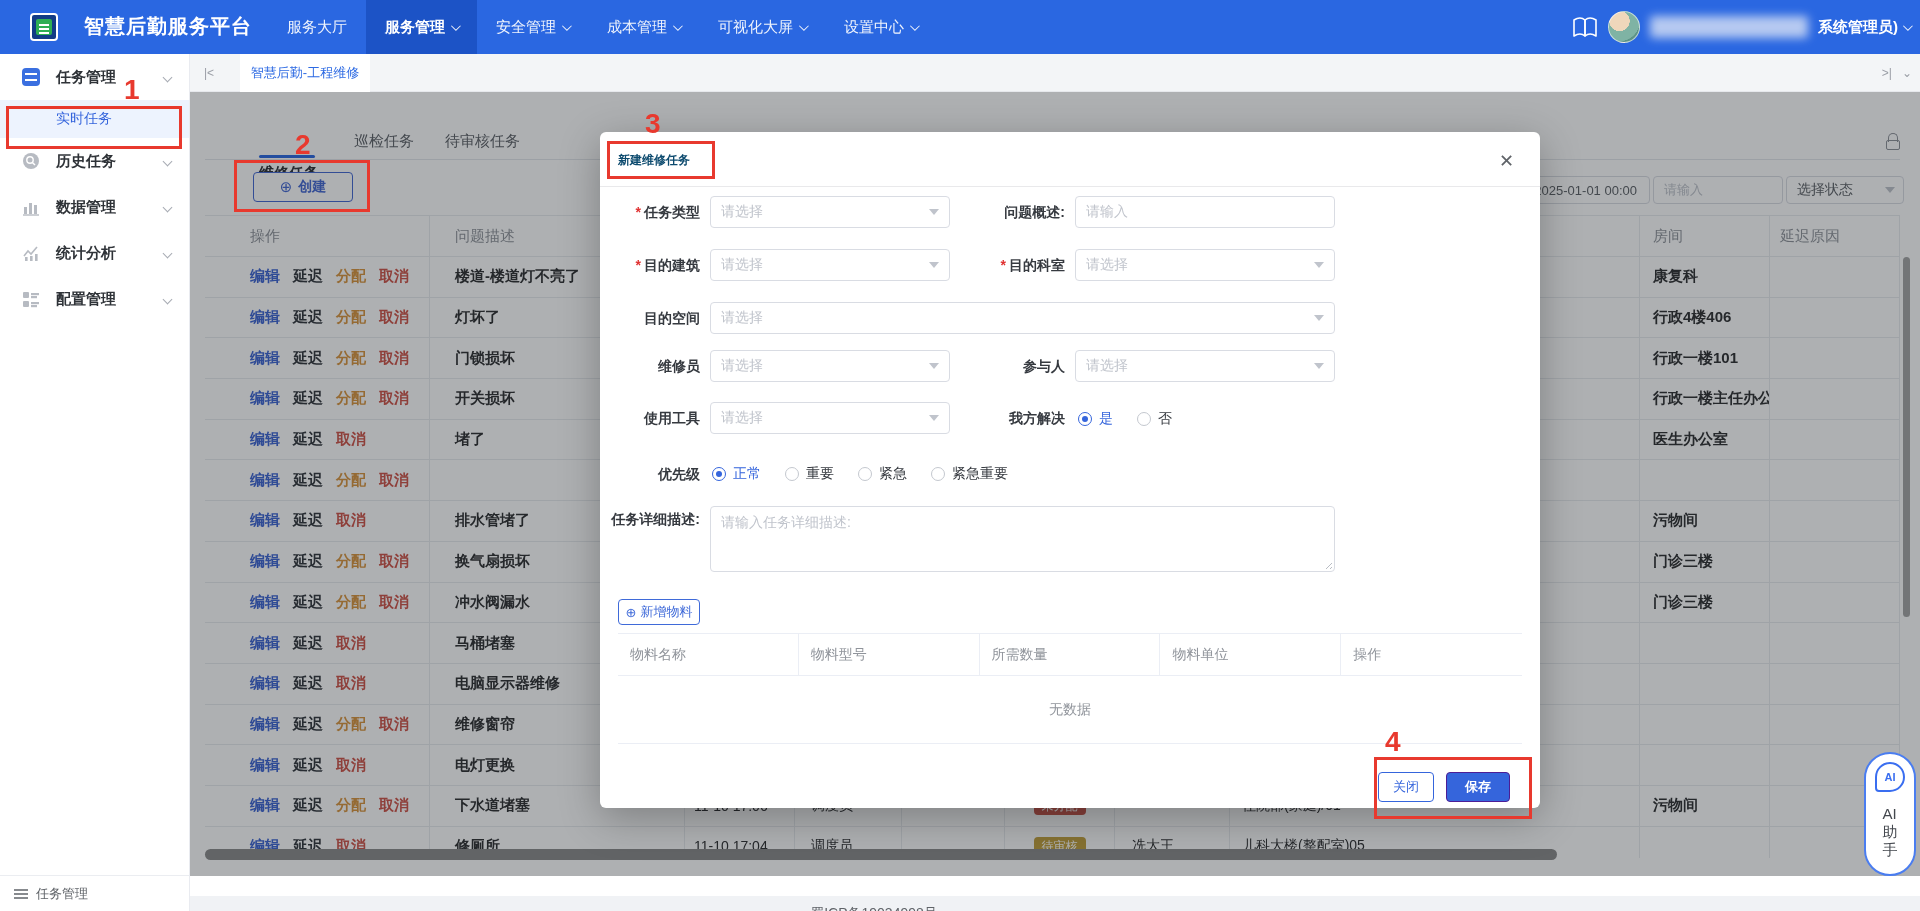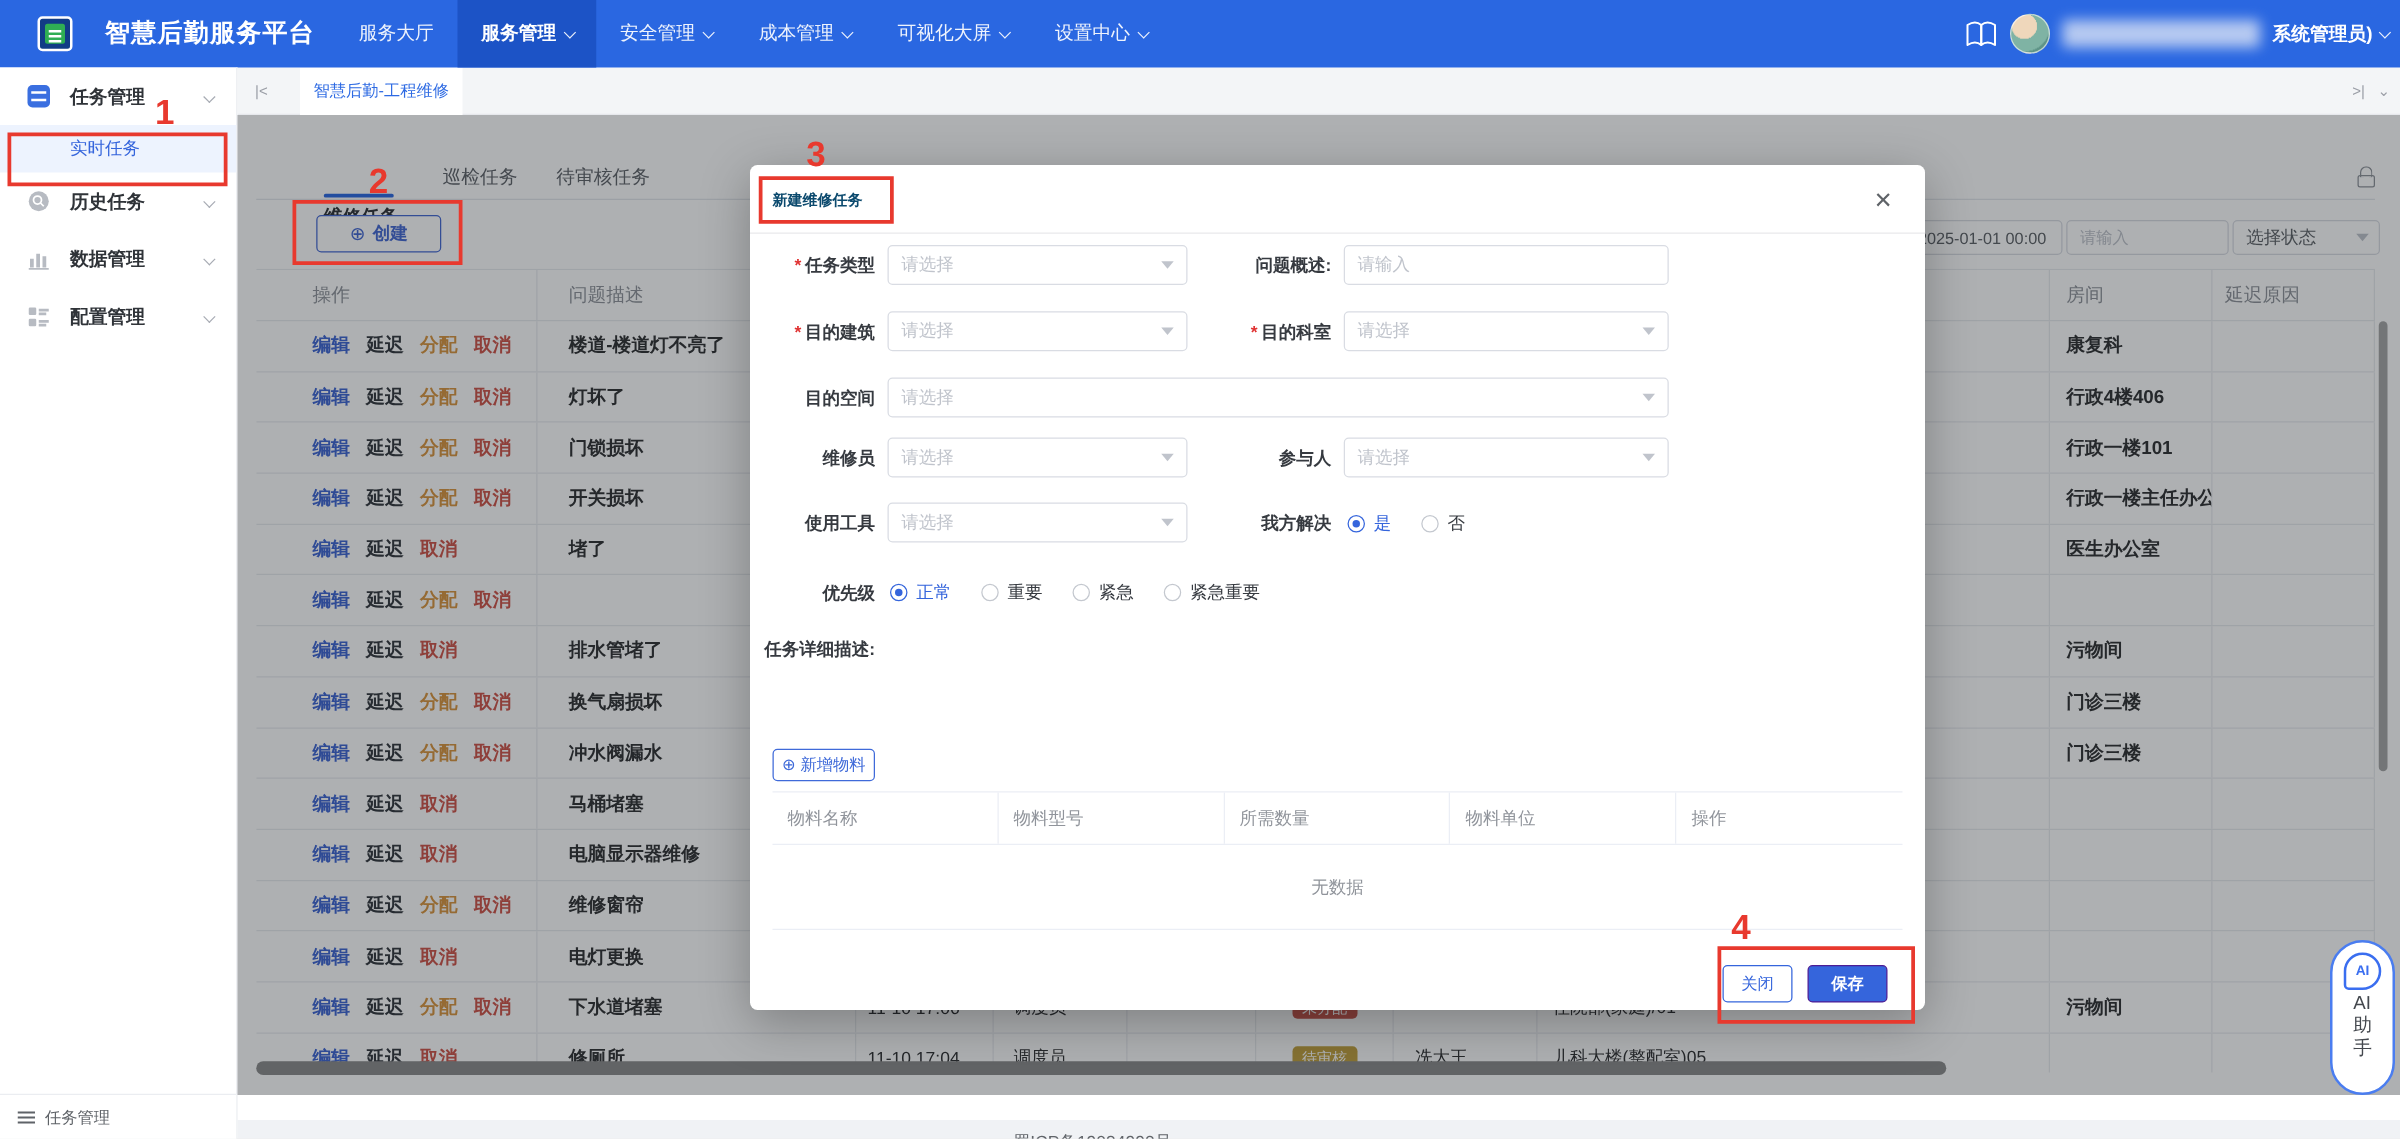--- a/index.html
+++ b/index.html
@@ -109,21 +109,21 @@
   .mat-empty { height:67px; display:flex; align-items:center; justify-content:center; color:#90949b; font-size:14px; }
   .m-btn { position:absolute; top:640px; height:30px; border-radius:4px; font-size:13px; display:flex; align-items:center; justify-content:center; cursor:pointer; }
   .btn-close { left:778px; width:56px; background:#fff; border:1px solid #3565dc; color:#3565dc; }
   .btn-save { left:846px; width:64px; background:#3565dc; border:1px solid #4c1d95; color:#fff; font-weight:bold; }
 
   
   .ann-box { position:absolute; border:3px solid #e8392e; z-index:40; }
   .ann-num { position:absolute; color:#e8392e; font-size:28px; font-weight:bold; z-index:40; }
 
   
-  .ai-widget { position:absolute; left:1864px; top:752px; width:52px; height:124px; background:#fff; border:2px solid #4a7df0; border-radius:26px; z-index:30; display:flex; flex-direction:column; align-items:center; padding-top:8px; gap:2px; cursor:pointer; }
+  .ai-widget { position:absolute; left:1864px; top:752px; width:52px; height:124px; background:#fff; border:2px solid #4a7df0; border-radius:26px; z-index:30; display:flex; flex-direction:column; align-items:center; padding-top:8px; gap:13px; cursor:pointer; }
   .ai-circ { width:30px; height:30px; border:2px solid #3a6ef0; border-radius:50% 50% 50% 4px; color:#3a6ef0; font-size:11px; font-weight:bold; display:flex; align-items:center; justify-content:center; }
   .ai-char { font-size:15px; color:#44484e; line-height:18px; }
 </style>
 </head>
 <body>
 
 <div class="stage">
 
   <div class="navbar">
     <div class="logo">
@@ -190,20 +190,32 @@
         <div class="side-item">
           <svg class="side-svg" viewBox="0 0 18 18">
             <g fill="#b7bbc2">
               <rect x="2" y="9" width="3" height="7"></rect>
               <rect x="7" y="5" width="3" height="11"></rect>
               <rect x="12" y="7" width="3" height="9"></rect>
             </g>
             <line x1="1" y1="17" x2="17" y2="17" stroke="#b7bbc2" stroke-width="1.4"></line>
           </svg>
           <span>数据管理</span>
+          <span class="s-chev"></span>
+        </div>
+        <div class="side-item">
+          <svg class="side-svg" viewBox="0 0 18 18">
+            <polyline points="2,12 6,7 9,10 15,3" fill="none" stroke="#b7bbc2" stroke-width="1.6"></polyline>
+            <g fill="#b7bbc2">
+              <rect x="3" y="13" width="2.6" height="4"></rect>
+              <rect x="8" y="12" width="2.6" height="5"></rect>
+              <rect x="13" y="10" width="2.6" height="7"></rect>
+            </g>
+          </svg>
+          <span>统计分析</span>
           <span class="s-chev"></span>
         </div>
         <div class="side-item">
           <svg class="side-svg" viewBox="0 0 18 18">
             <g fill="#b7bbc2">
               <rect x="1" y="2" width="6" height="6" rx="1"></rect>
               <rect x="1" y="11" width="6" height="6" rx="1"></rect>
               <rect x="9" y="3" width="8" height="2.2"></rect>
               <rect x="9" y="6" width="6" height="2.2"></rect>
               <rect x="9" y="12" width="8" height="2.2"></rect>
@@ -612,20 +624,24 @@
           <span class="dot"></span>
           <span>紧急</span>
         </div>
         <div class="radio">
           <span class="dot"></span>
           <span>紧急重要</span>
         </div>
       </div>
 
     <div class="f-label" style="left:0;top:378px;width:100px;line-height:18px">任务详细描述:</div>
+    <div class="txtarea" style="left:110px;top:374px;width:625px;height:66px">
+      <span>请输入任务详细描述:</span>
+      <span class="rhandle"></span>
+    </div>
 
     <div class="add-mat">
       <span>⊕</span>
       <span>新增物料</span>
     </div>
 
     <div class="mat-table">
       <div class="mat-head" id="mat-head">
           <div class="mat-hcell">物料名称</div>
           <div class="mat-hcell">物料型号</div>

